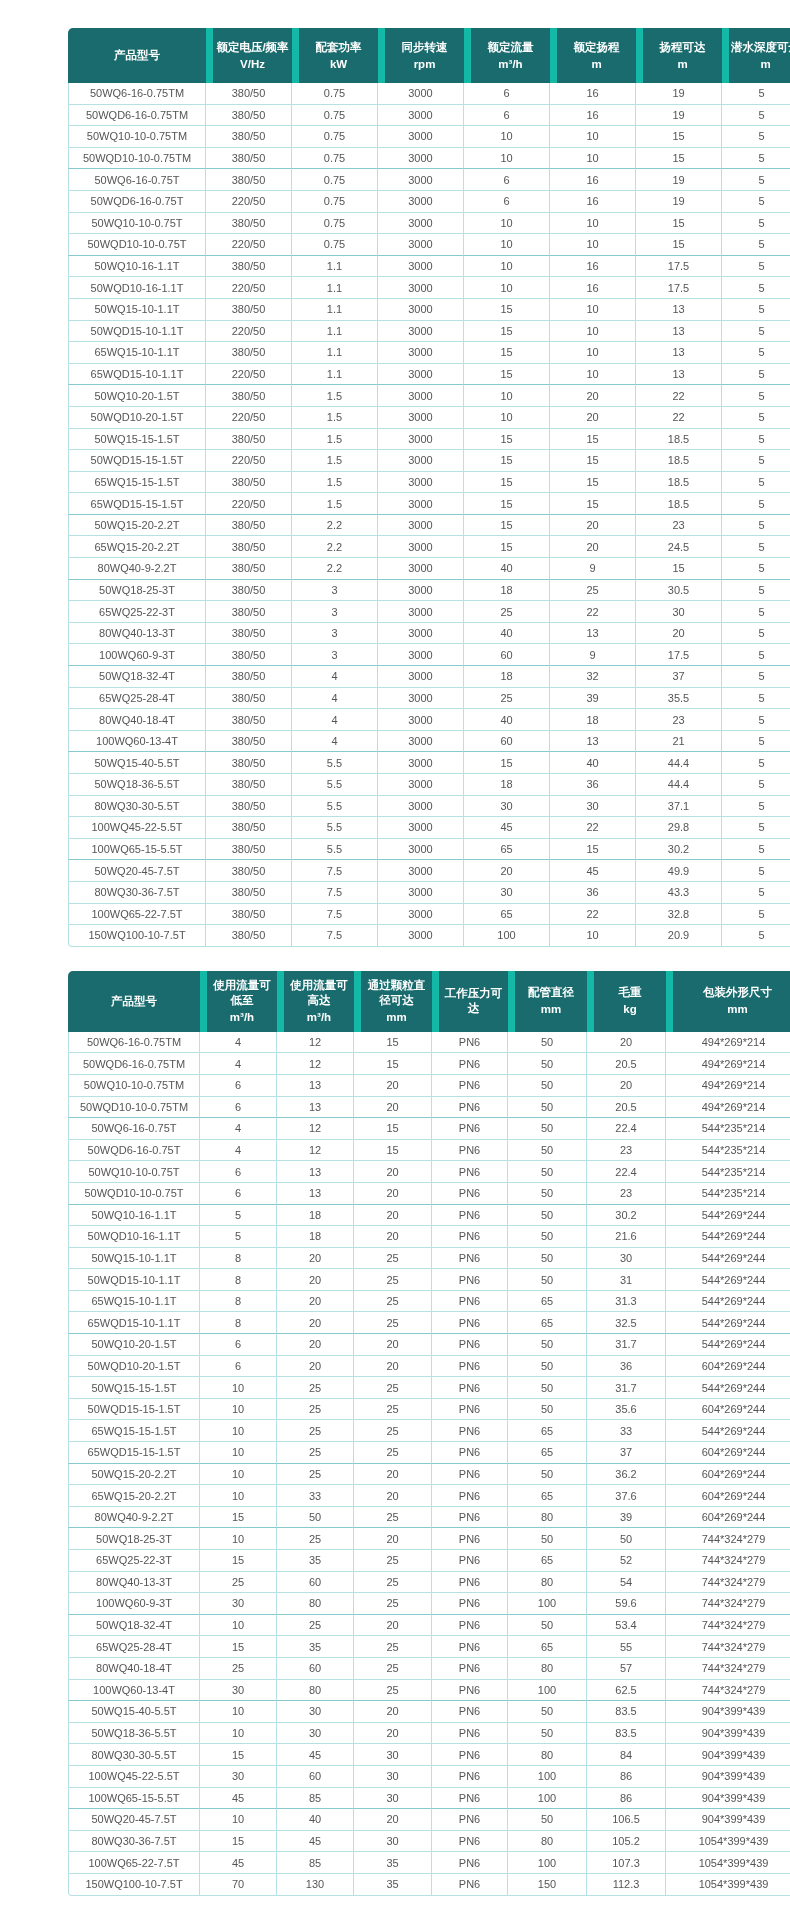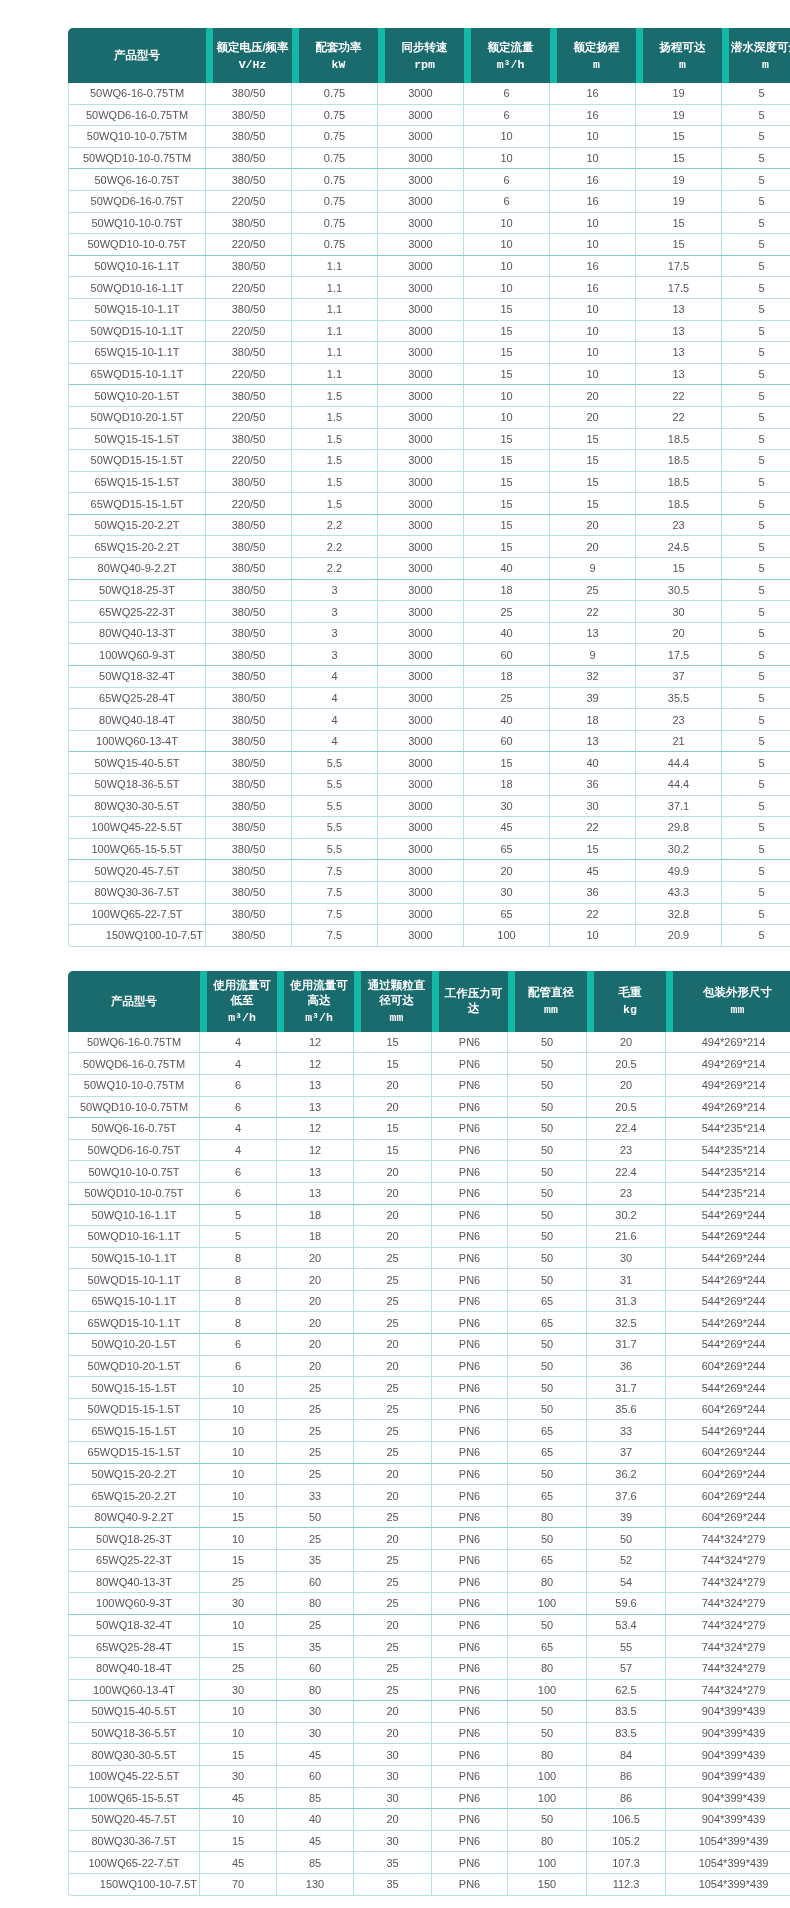--- a/index.html
+++ b/index.html
@@ -9,30 +9,30 @@
   table.spec{width:734px;border-collapse:separate;border-spacing:0;table-layout:fixed;}
   thead th{
     background:#1a6b6d;color:#ffffff;font-weight:bold;font-size:11.5px;line-height:15px;
     text-align:center;vertical-align:middle;padding:2px 2px;box-sizing:border-box;
   }
   thead th + th{border-left:7px solid #14b8a6;}
   thead th:first-child{border-top-left-radius:5px;}
   thead th:last-child{border-top-right-radius:5px;}
   .t1 thead th{height:55px;}
   .t2 thead th{height:61px;}
-  .h-unit{margin-top:2px;font-family:Liberation Mono, monospace;}
+  .h-unit{margin-top:2px;}
   tbody td{
     height:20.6px;font-size:11px;color:#555557;text-align:center;vertical-align:middle;
     padding:0 2px;background:#ffffff;
     border-bottom:1px solid #b7e0e3;border-right:1px solid #b7e0e3;
     overflow:hidden;white-space:nowrap;
   }
   tbody tr td:first-child{border-left:1px solid #b7e0e3;}
   tbody tr.group-end td{border-bottom:1px solid #86c9ce;}
-  tbody tr:last-child td:first-child{border-bottom-left-radius:4px;text-align:right;}
+  tbody tr:last-child td:first-child{border-bottom-left-radius:4px;}
   tbody tr:last-child td:last-child{border-bottom-right-radius:4px;}
 </style>
 </head>
 <body>
 
 <div class="page">
 
   <div>
     <table class="spec t1">
       <colgroup>

